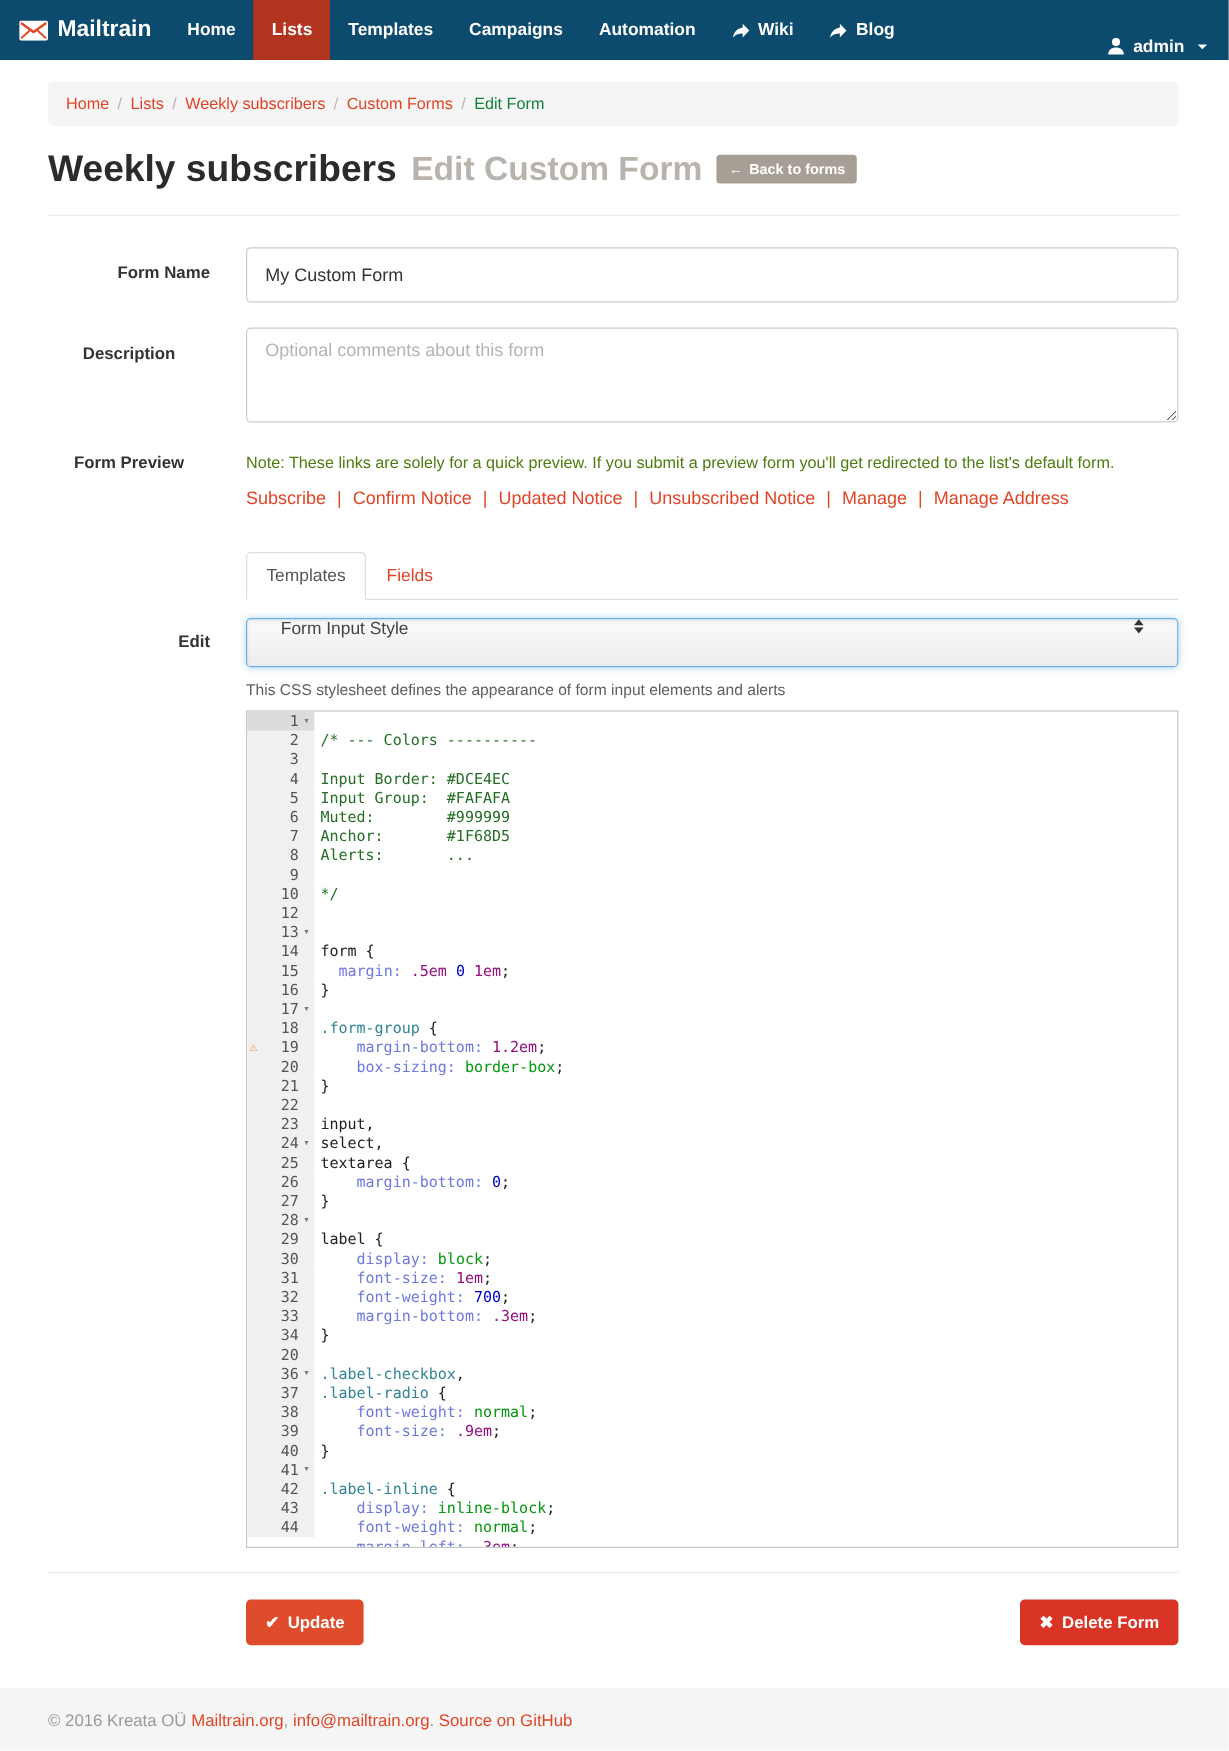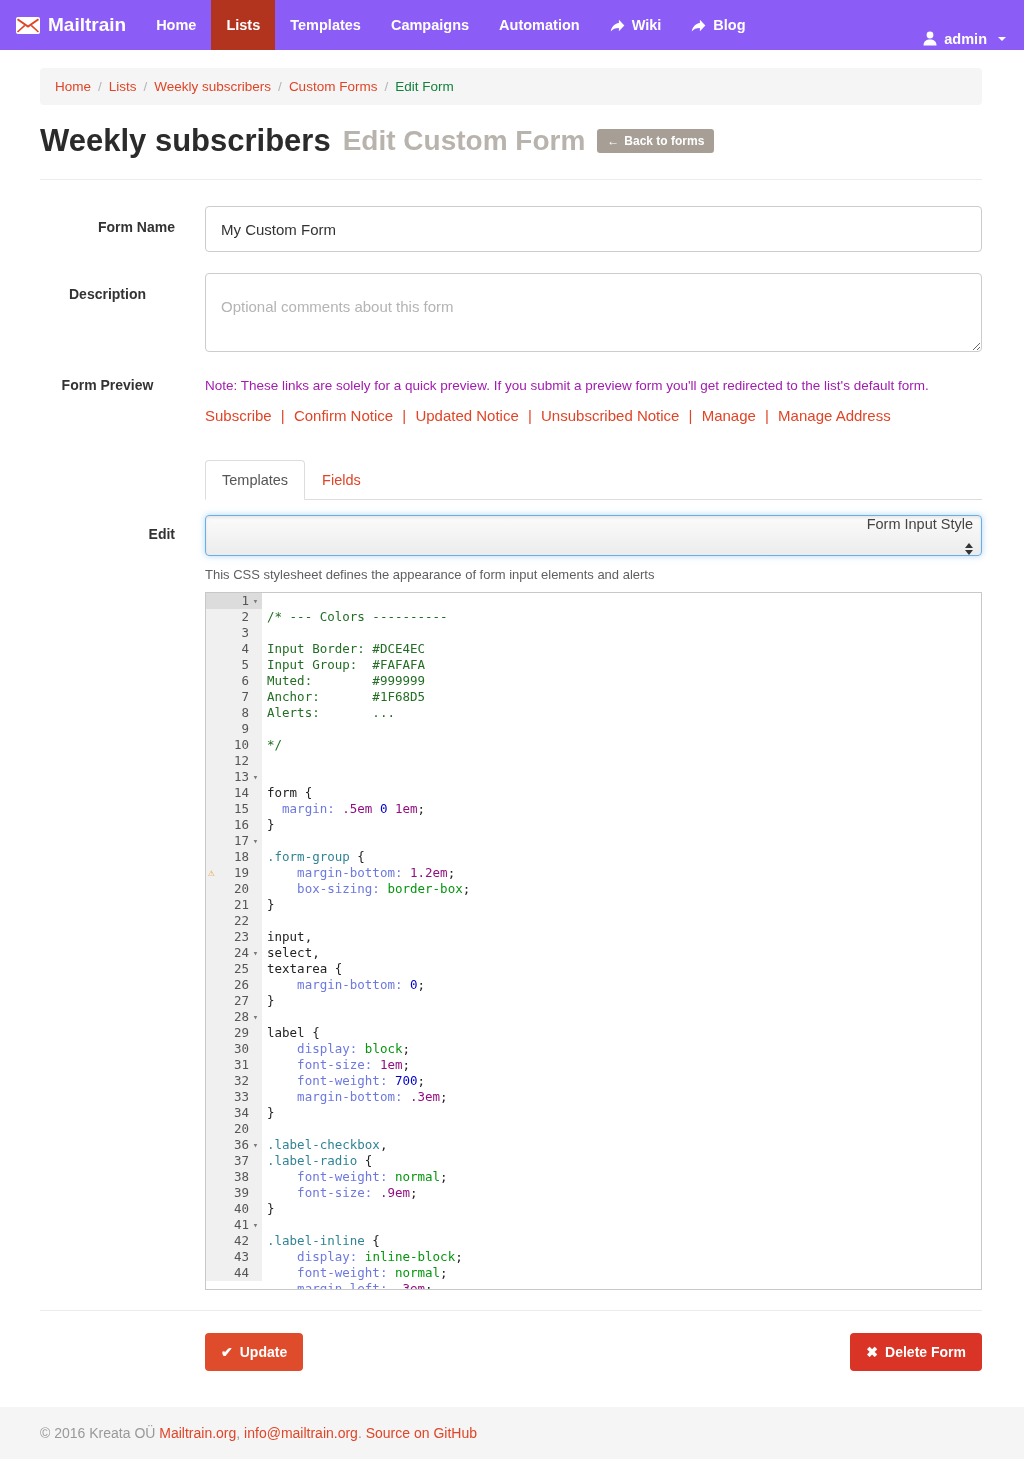--- a/index.html
+++ b/index.html
@@ -3,21 +3,21 @@
 <meta charset="utf-8">
 <style>
   * { box-sizing: border-box; margin: 0; padding: 0; }
   html,body { width: 1024px; }
   body {
     font-family: "Liberation Sans", sans-serif;
     background: #fff; color: #333; font-size: 14px;
     min-height: 1459px; position: relative;
   }
   
-  .navbar { height: 50px; background: #8b5cf6; display: flex; align-items: stretch; color: #fff; }
+  .navbar { height: 50px; background: #0c4a6e; display: flex; align-items: stretch; color: #fff; }
   .brand { display: flex; align-items: center; gap: 8px; padding: 0 15px 0 16px; font-size: 19px; font-weight: 700; cursor: pointer; }
   .nav-items { display: flex; align-items: stretch; }
   .nav-item { display: flex; align-items: center; gap: 7px; padding: 0 15px; color: #fff; font-size: 14.5px; font-weight: 700; text-decoration: none; cursor: pointer; }
   .nav-item.active { background: #b2341e; }
   .nav-user { margin-left: auto; display: flex; align-items: center; gap: 7px; padding: 0 18px; font-size: 14.5px; font-weight: 700; cursor: pointer; margin-top: 27px; }
   .caret { display: inline-block; width: 0; height: 0; border-left: 4px solid transparent; border-right: 4px solid transparent; border-top: 4px solid #fff; margin-left: 4px; }
   
   .container { padding: 0 42px 0 40px; }
   
   .breadcrumb { margin-top: 18px; background: #f5f5f5; border-radius: 4px; padding: 11px 15px; font-size: 13.5px; color: #999; }
@@ -30,33 +30,33 @@
   .btn-back { margin-left: 12px; background: #a79f96; color: #fff; border: none; border-radius: 3px; font-size: 12px; font-weight: 700; padding: 5px 10px; font-family: inherit; cursor: pointer; display: inline-flex; align-items: center; gap: 5px; }
   hr.divider { border: none; border-top: 1px solid #ececec; margin: 0 0 26px; }
   hr.divider2 { border: none; border-top: 1px solid #ececec; margin: 20px 0 22px; }
   
   .form-row { display: flex; margin-bottom: 21px; }
   .form-label { width: 165px; flex: 0 0 165px; text-align: right; padding: 13px 30px 0 0; font-weight: 700; font-size: 14px; color: #333; }
   .form-label.tight { padding-top: 1px; text-align: center; }
   .form-label.mid { padding-top: 11px; }
   .form-content { flex: 1 1 auto; min-width: 0; }
   .text-input { width: 100%; height: 46px; border: 1px solid #ccc; border-radius: 4px; padding: 10px 15px; font-size: 15px; font-family: inherit; color: #333; }
-  .text-area { width: 100%; height: 79px; border: 1px solid #ccc; border-radius: 4px; padding: 24px 15px; font-size: 15px; font-family: inherit; color: #333; resize: vertical; }
+  .text-area { width: 100%; height: 79px; border: 1px solid #ccc; border-radius: 4px; padding: 10px 15px; font-size: 15px; font-family: inherit; color: #333; resize: vertical; }
   .text-input::placeholder, .text-area::placeholder { color: #b4b4b4; }
-  .note { font-size: 13.5px; color: #a21caf; padding-top: 2px; }
+  .note { font-size: 13.5px; color: #4d7c0f; padding-top: 2px; }
   .preview-links { margin-top: 14px; font-size: 15px; color: #e04527; }
   .preview-links a { color: #e04527; text-decoration: none; cursor: pointer; }
   .preview-links .pl-sep { padding: 0 5px; }
   .preview-gap { height: 36px; }
   
   .tabs { display: flex; border-bottom: 1px solid #ddd; margin-bottom: 15px; }
   .tab { padding: 11px 16px; font-size: 14.5px; border: 1px solid transparent; border-bottom: none; margin-bottom: -1px; cursor: pointer; text-decoration: none; color: #e04527; }
   .tab.active { background: #fff; color: #555; border-color: #ddd; border-radius: 4px 4px 0 0; border-bottom: 1px solid #fff; }
   
-  .select-box { width: 100%; height: 41px; border: 1px solid #66afe9; border-radius: 4px; background: linear-gradient(#fbfbfb, #ececec); box-shadow: inset 0 2px 3px rgba(0,0,0,.08), 0 0 6px rgba(102,175,233,.5); display: flex; align-items: flex-end; padding: 0 8px; font-size: 14.5px; color: #444; cursor: pointer; flex-direction: column; }
+  .select-box { width: 100%; height: 41px; border: 1px solid #66afe9; border-radius: 4px; background: linear-gradient(#fbfbfb, #ececec); box-shadow: inset 0 2px 3px rgba(0,0,0,.08), 0 0 6px rgba(102,175,233,.5); display: flex; align-items: flex-start; padding: 0 28px; font-size: 14.5px; color: #444; cursor: pointer; }
   .select-box .grow { flex: 1; }
   .updown { display: flex; flex-direction: column; gap: 2px; }
   .updown i { display: block; width: 0; height: 0; border-left: 4px solid transparent; border-right: 4px solid transparent; }
   .updown .up { border-bottom: 5px solid #333; }
   .updown .dn { border-top: 5px solid #333; }
   .help-text { margin: 11px 0 10px; font-size: 13px; color: #5f5f5f; }
   
   .editor { border: 1px solid #c8c8c8; height: 698px; overflow: hidden; background: #fff; font-family: "DejaVu Sans Mono", monospace; font-size: 12.5px; line-height: 16px; cursor: text; }
   .ed-line { display: flex; height: 16px; white-space: pre; }
   .gutter { flex: 0 0 56px; width: 56px; background: #f0f0f0; color: #555; display: flex; justify-content: flex-end; align-items: center; position: relative; user-select: none; }

